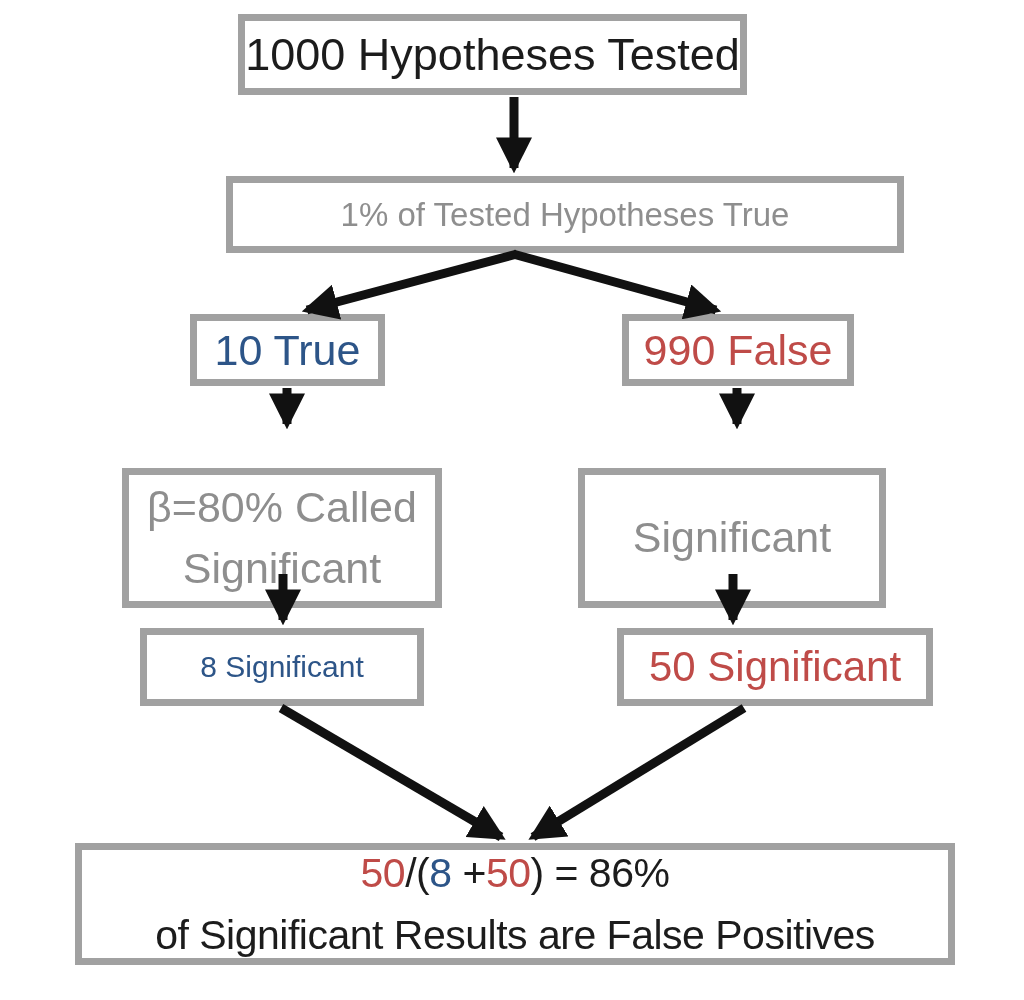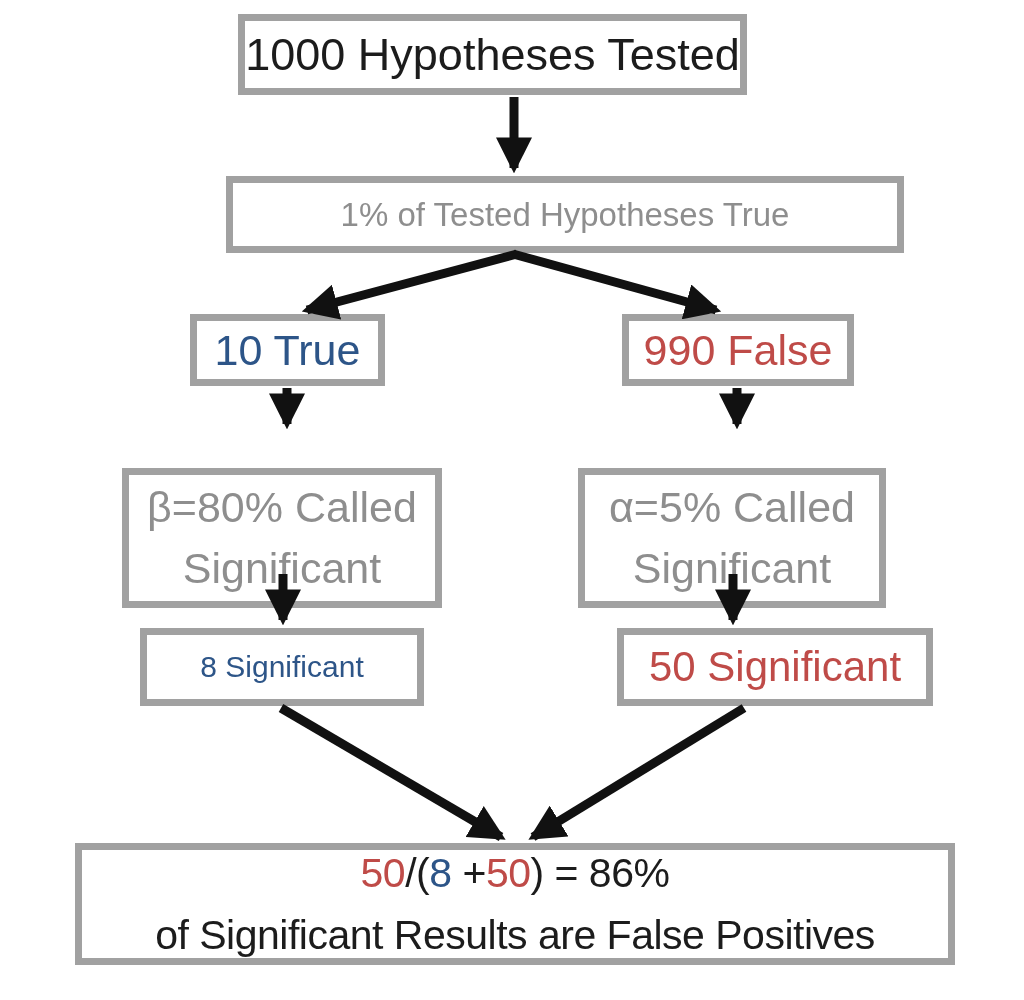--- a/index.html
+++ b/index.html
@@ -67,21 +67,20 @@
 <div class="node c-red" id="node-false">
   <span>990 False</span>
 </div>
 
 <div class="node c-gray two-line" id="node-beta">
   <div>β=80% Called</div>
   <div>Significant</div>
 </div>
 
 <div class="node c-gray two-line" id="node-alpha">
-  <div>α=5% Called</div>
   <div>Significant</div>
 </div>
 
 <div class="node c-blue" id="node-sig-true">
   <span>8 Significant</span>
 </div>
 
 <div class="node c-red" id="node-sig-false">
   <span>50 Significant</span>
 </div>

